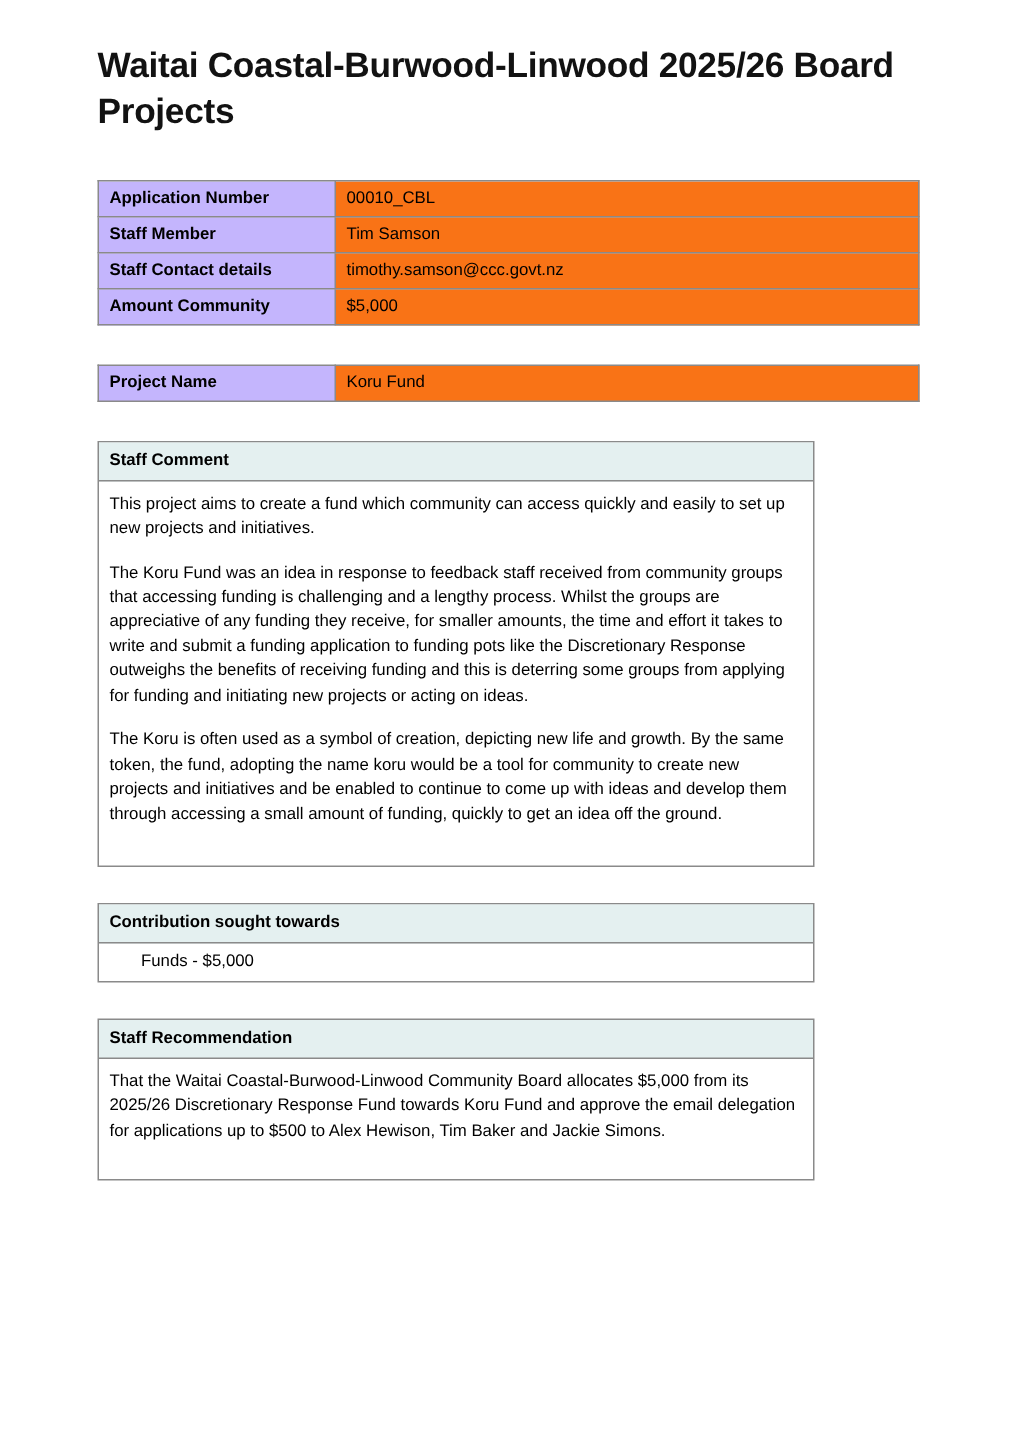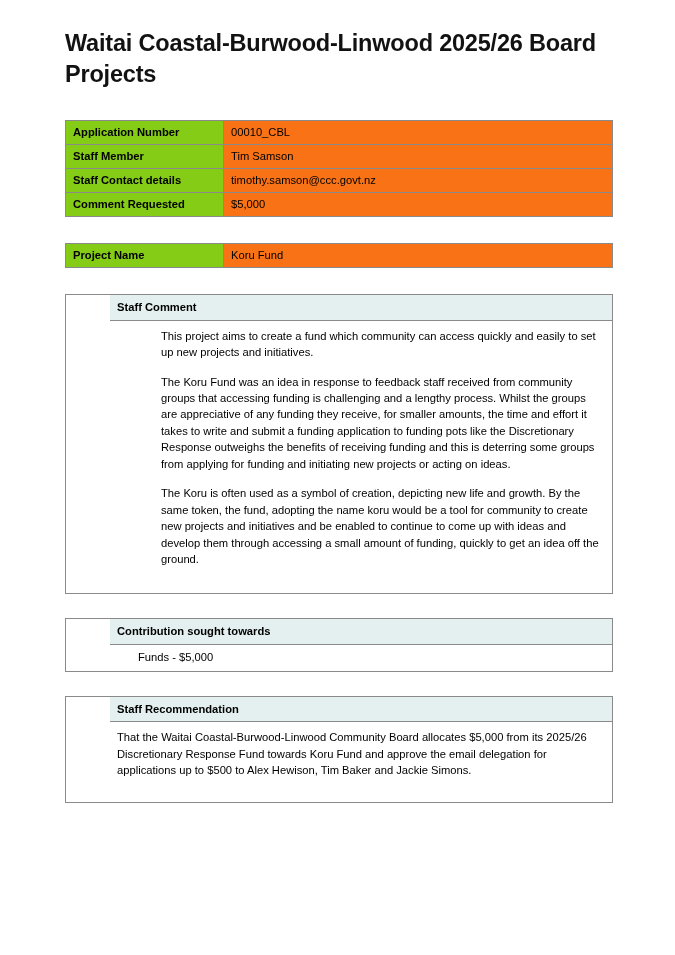--- a/index.html
+++ b/index.html
@@ -49,38 +49,37 @@
   }
   .tbl td {
     border: 1px solid #8a8a8a;
     padding: 4px 6px 4px 7px;
     font-size: 11.2px;
     line-height: 1.34;
     vertical-align: middle;
     height: 14px;
   }
   .tbl td.label {
-    background: #84cc16;
+    background: #c4b5fd;
     font-weight: bold;
     width: 144px;
   }
   .tbl td.value {
     background: #f97316;
   }
 
   .gap-lg { height: 26px; }
   .gap-md { height: 24px; }
 
   
   .panel {
-    width: 548px;
+    width: 478px;
     border: 1px solid #8a8a8a;
     box-sizing: border-box;
     background: #ffffff;
-    padding-left: 44px;
   }
   .panel-head {
     background: #e4f0f0;
     border-bottom: 1px solid #8a8a8a;
     font-size: 11.2px;
     font-weight: bold;
     padding: 5px 7px 5px 7px;
     line-height: 1.3;
   }
   .panel-body {
@@ -91,21 +90,21 @@
   .panel-body p {
     margin: 0 0 13px 0;
   }
   .panel-body p:last-child {
     margin-bottom: 0;
   }
   .panel-body.oneline {
     padding: 4px 7px 5px 7px;
     margin-left: 21px;
   }
-  .tall-pad { padding-bottom: 26px; margin-left: 44px; }
+  .tall-pad { padding-bottom: 26px; }
   .rec-pad  { padding-bottom: 24px; }
 </style>
 </head>
 <body>
 
 <div class="page">
   <div class="content">
 
     <h1 class="doc-title">Waitai Coastal-Burwood-Linwood 2025/26 Board Projects</h1>
 
@@ -117,21 +116,21 @@
         </tr>
         <tr>
           <td class="label">Staff Member</td>
           <td class="value">Tim Samson</td>
         </tr>
         <tr>
           <td class="label">Staff Contact details</td>
           <td class="value">timothy.samson@ccc.govt.nz</td>
         </tr>
         <tr>
-          <td class="label">Comment Requested</td>
+          <td class="label">Amount Community</td>
           <td class="value">$5,000</td>
         </tr>
       </tbody>
     </table>
 
     <div class="gap-lg"></div>
 
     <table class="tbl">
       <tbody>
         <tr>

